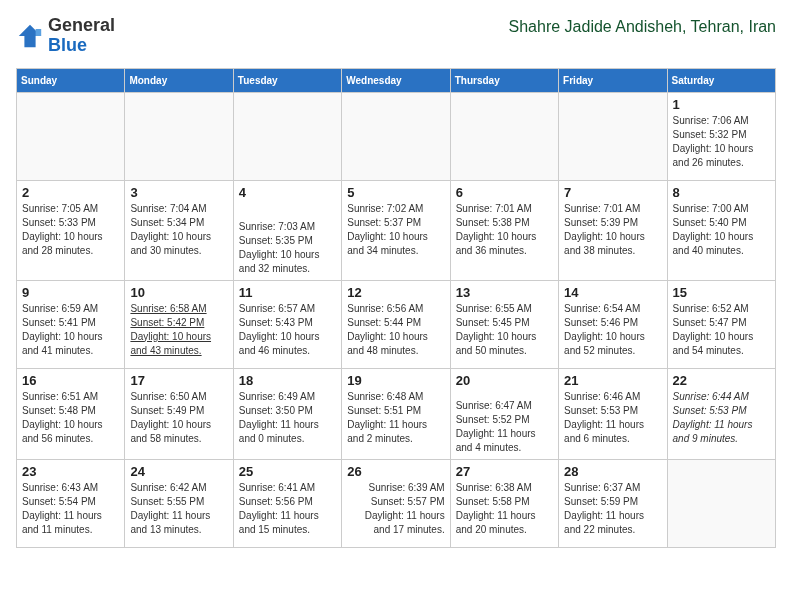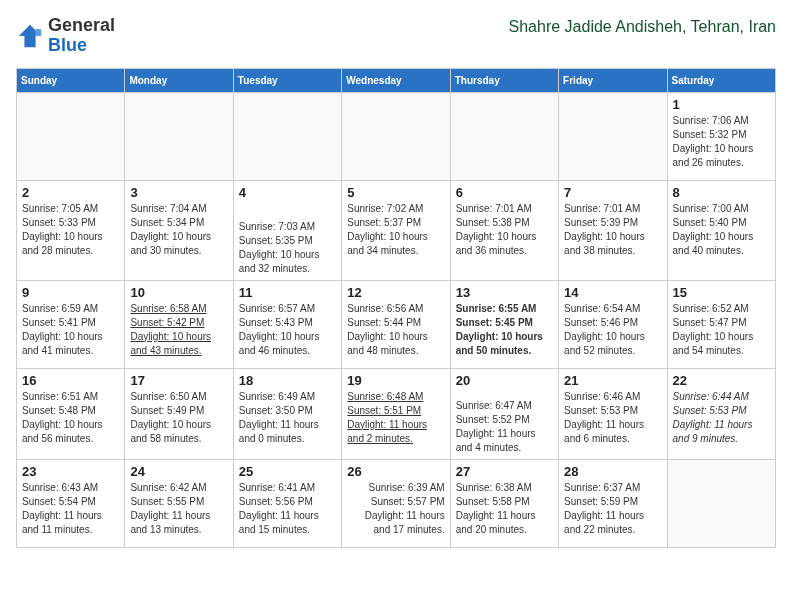--- a/index.html
+++ b/index.html
@@ -205,21 +205,21 @@
         </td>
         <td>
           <span class="day-num">12</span>
           <div class="day-info" style="white-space: pre-line;">Sunrise: 6:56 AM
 Sunset: 5:44 PM
 Daylight: 10 hours
 and 48 minutes.</div>
         </td>
         <td>
           <span class="day-num">13</span>
-          <div class="day-info" style="white-space: pre-line; font-weight: bold;">Sunrise: 6:55 AM
+          <div class="day-info" style="white-space: pre-line;">Sunrise: 6:55 AM
 Sunset: 5:45 PM
 Daylight: 10 hours
 and 50 minutes.</div>
         </td>
         <td>
           <span class="day-num">14</span>
           <div class="day-info" style="white-space: pre-line;">Sunrise: 6:54 AM
 Sunset: 5:46 PM
 Daylight: 10 hours
 and 52 minutes.</div>
@@ -249,21 +249,21 @@
         </td>
         <td>
           <span class="day-num">18</span>
           <div class="day-info" style="white-space: pre-line;">Sunrise: 6:49 AM
 Sunset: 3:50 PM
 Daylight: 11 hours
 and 0 minutes.</div>
         </td>
         <td>
           <span class="day-num">19</span>
-          <div class="day-info" style="white-space: pre-line; text-decoration: underline;">Sunrise: 6:48 AM
+          <div class="day-info" style="white-space: pre-line;">Sunrise: 6:48 AM
 Sunset: 5:51 PM
 Daylight: 11 hours
 and 2 minutes.</div>
         </td>
         <td>
           <span class="day-num">20</span>
           <div class="day-info" style="white-space: pre-line; margin-top: 11px;">Sunrise: 6:47 AM
 Sunset: 5:52 PM
 Daylight: 11 hours
 and 4 minutes.</div>

